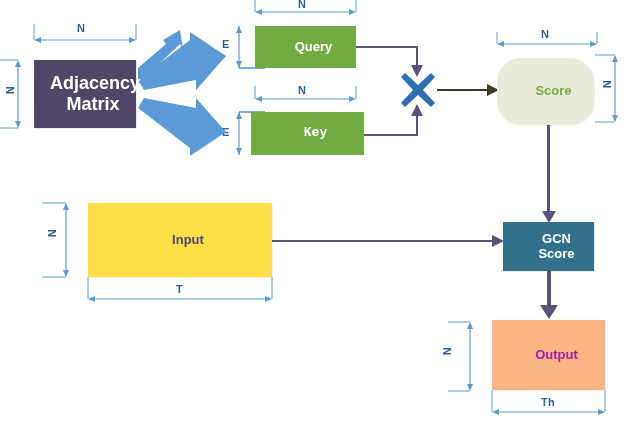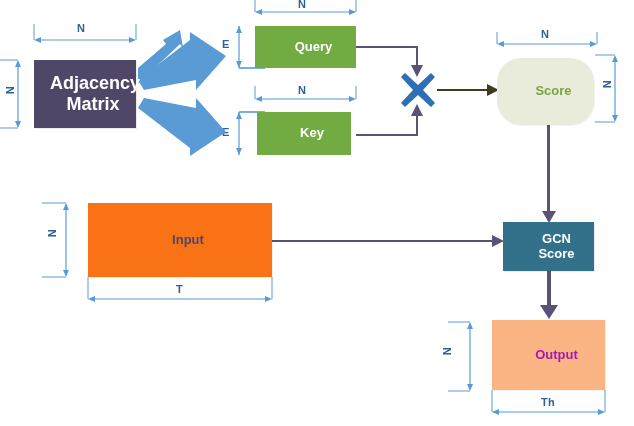--- a/index.html
+++ b/index.html
@@ -41,38 +41,39 @@
     box-shadow: 1px 1px 0 rgba(0,0,0,0.08);
   }
   .node-query {
     left: 255px; top: 26px; width: 101px; height: 42px;
     background: #73ab43;
     color: #ffffff;
     font-size: 13px;
     font-weight: 600;
   }
   .node-key {
-    left: 257px; top: 112px; width: 94px; height: 43px;
+    left: 251px; top: 112px; width: 113px; height: 43px;
     background: #73ab43;
     color: #ffffff;
     font-size: 13px;
     font-weight: 600;
+    font-family: Liberation Mono, monospace;
   }
   .node-score {
     left: 497px; top: 58px; width: 97px; height: 67px;
     background: #e9ecdb;
     color: #79a543;
     font-size: 13px;
     font-weight: 700;
     box-shadow: 1px 1px 0 rgba(0,0,0,0.05);
     border-radius: 24px;
   }
   .node-input {
     left: 88px; top: 203px; width: 184px; height: 74px;
-    background: #f97316;
+    background: #fde047;
     color: #4f4668;
     font-size: 13px;
     font-weight: 600;
     box-shadow: 1px 1px 0 rgba(0,0,0,0.05);
   }
   .node-gcn {
     left: 503px; top: 222px; width: 91px; height: 49px;
     background: #33708a;
     color: #ffffff;
     font-size: 13px;

